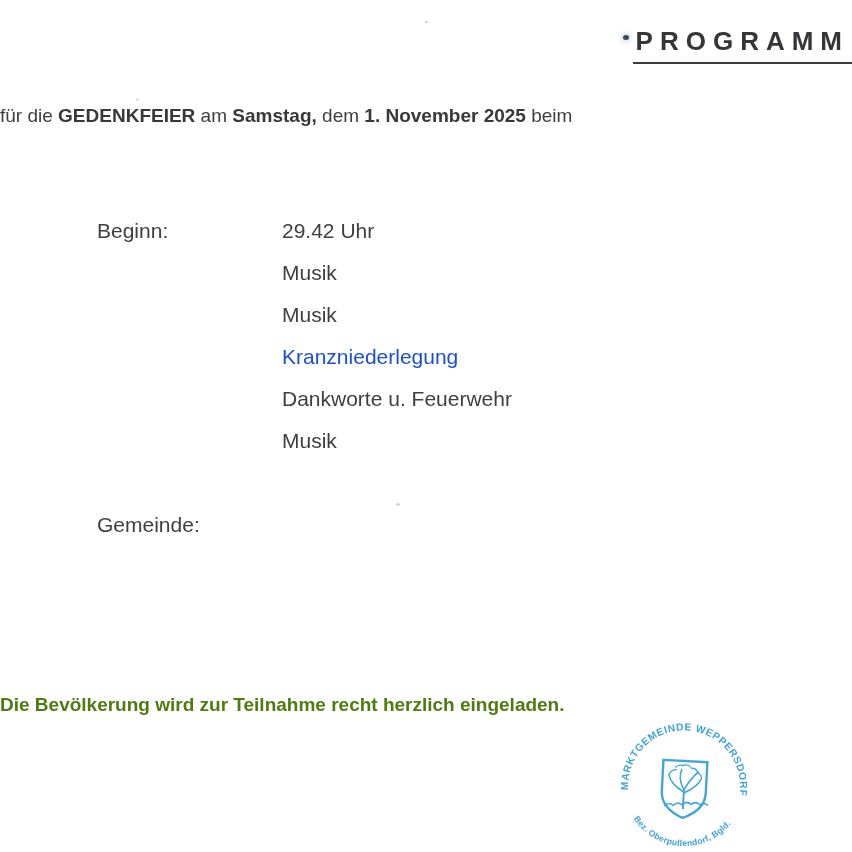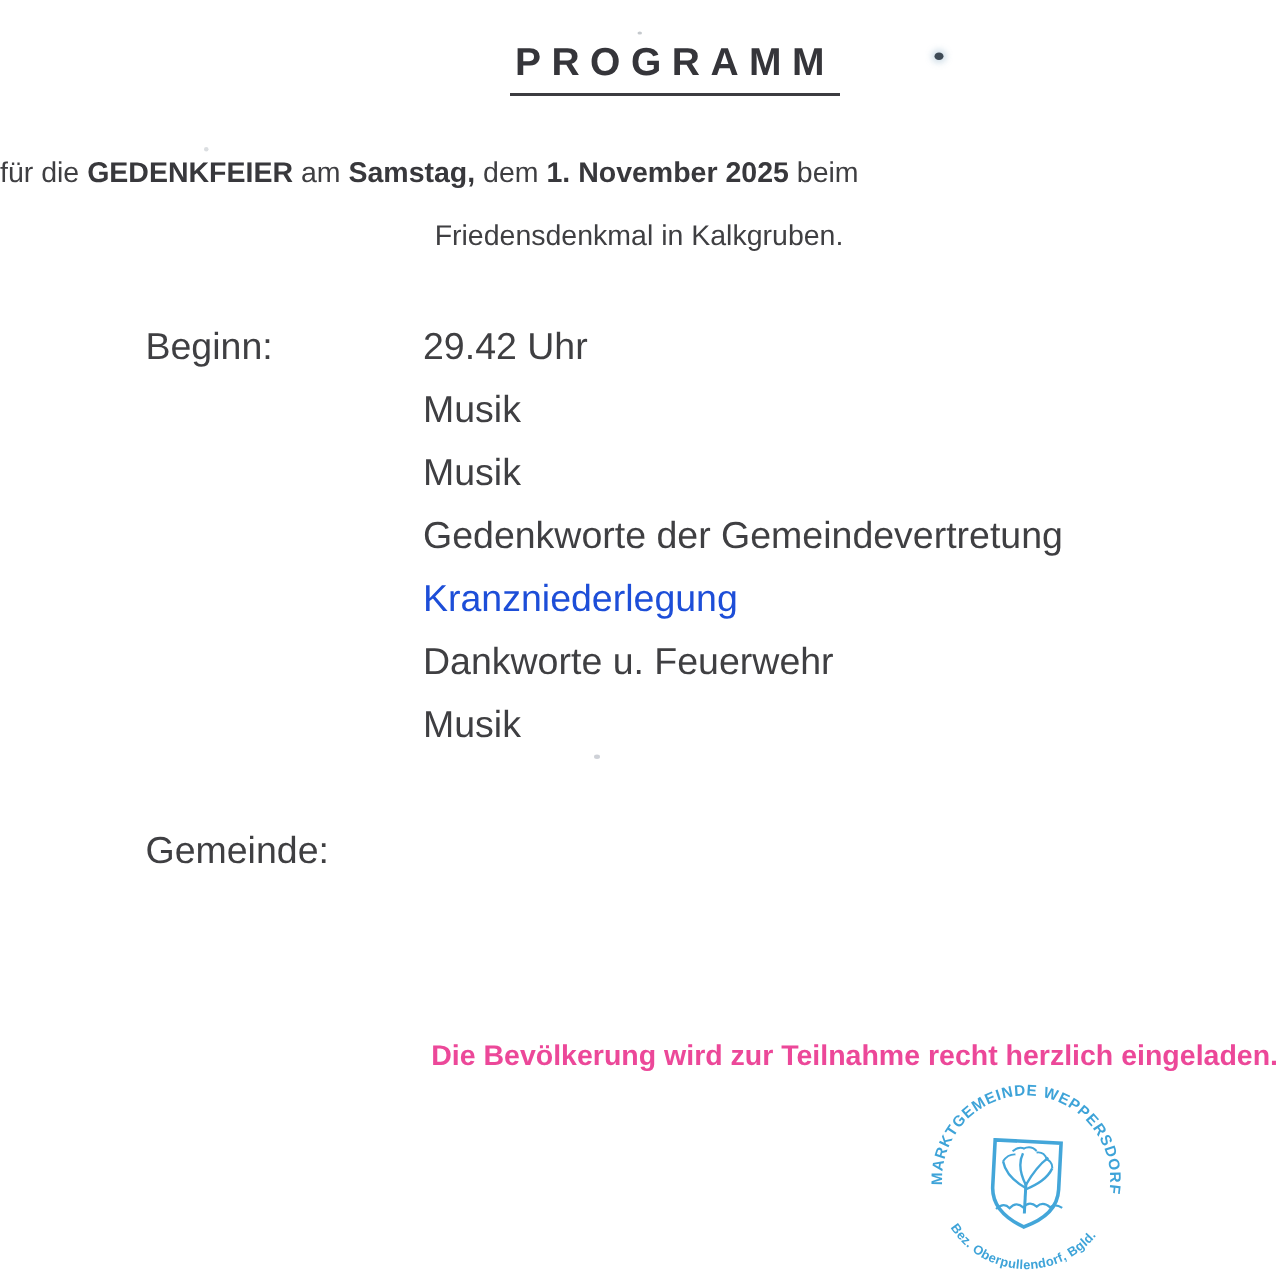--- a/index.html
+++ b/index.html
@@ -9,21 +9,21 @@
     font-family:"Liberation Sans", sans-serif;
     color:#3f3f42;
     position:relative;
     overflow:hidden;
   }
   .page{position:absolute;inset:0;}
 
   
   .title-wrap{
     position:absolute;top:26px;left:0;right:0;
-    text-align:center;
+    text-align:right;
     margin-left:48px;
   }
   .title-text{
     display:inline-block;
     font-size:26px;font-weight:700;
     letter-spacing:7px;
     color:#35353a;
     border-bottom:2.5px solid #3c3c40;
     padding:0 3px 5px 3px;
   }
@@ -38,31 +38,31 @@
     text-align:center;font-size:19px;
   }
   .b{font-weight:700;color:#38383c;}
 
   
   .schedule{
     position:absolute;top:210px;left:97px;right:40px;
   }
   .row{
     display:flex;height:42px;line-height:42px;
-    font-size:25px;
+    font-size:21px;
   }
   .row .label{width:185px;flex:0 0 185px;}
   .row .item{flex:1;}
   .row.bold .item{font-weight:400;color:#1d4ed8;}
 
   
   .closing{
     position:absolute;top:694px;left:0;right:0;
-    text-align:right;font-size:19px;font-weight:700;
-    color:#ec4899;margin:0;
+    text-align:left;font-size:19px;font-weight:700;
+    color:#4d7c0f;margin:0;
   }
 
   
   .stamp{
     position:absolute;left:604px;top:708px;
     filter:blur(0.3px);
   }
 
   
   .speck{position:absolute;border-radius:50%;}
@@ -74,43 +74,38 @@
 </head>
 <body>
 
 <div class="page">
 
   <div class="title-wrap">
     <span class="title-text">PROGRAMM</span>
   </div>
 
   <div class="intro-l1" id="intro-line1"><span>für die </span><span class="b">GEDENKFEIER</span><span> am </span><span class="b">Samstag,</span><span> dem </span><span class="b">1. November 2025</span><span> beim</span></div>
-  <div class="intro-l2">Friedensdenkmal in Kalkgruben.</div>
 
   <div class="schedule" id="schedule">
     <div class="row">
       <span class="label">Beginn:</span>
       <span class="item">29.42 Uhr</span>
     </div>
 
     <div class="row">
       <span class="label"></span>
       <span class="item">Musik</span>
     </div>
 
 
     <div class="row">
       <span class="label"></span>
       <span class="item">Musik</span>
     </div>
 
-    <div class="row">
-      <span class="label"></span>
-      <span class="item">Gedenkworte der Gemeindevertretung</span>
-    </div>
 
     <div class="row bold">
       <span class="label"></span>
       <span class="item">Kranzniederlegung</span>
     </div>
 
     <div class="row">
       <span class="label"></span>
       <span class="item">Dankworte u. Feuerwehr</span>
     </div>

